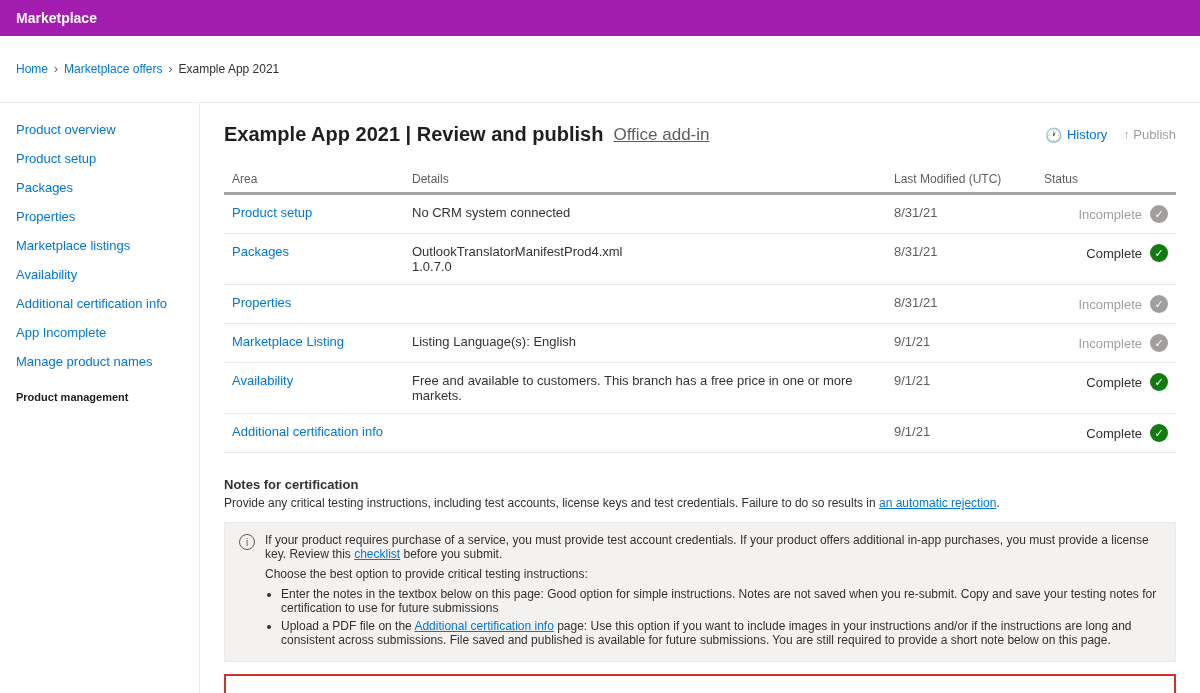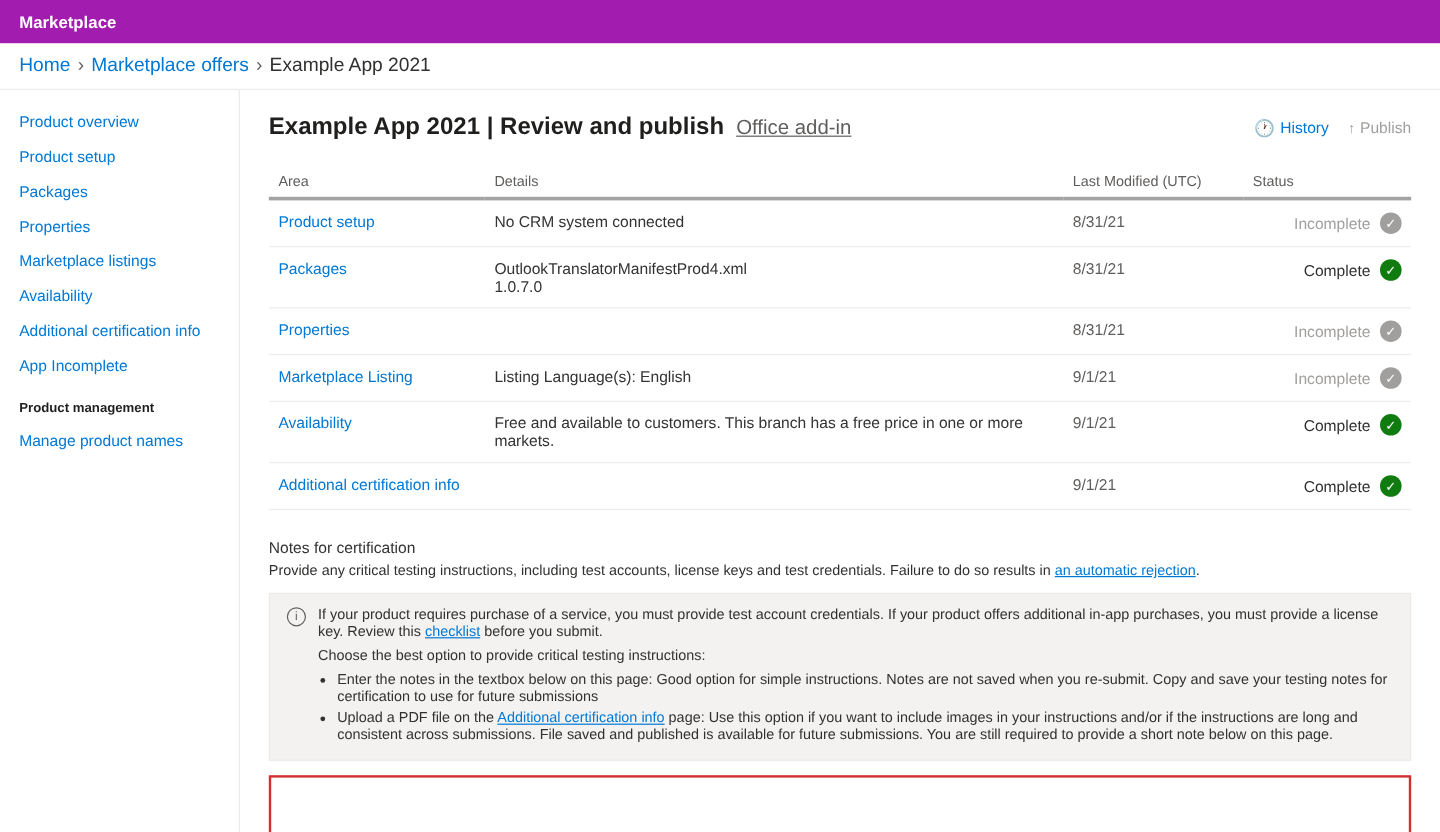--- a/index.html
+++ b/index.html
@@ -14,22 +14,22 @@
       padding: 0 16px;
     }
     .top-bar-title {
       color: #fff;
       font-size: 14px;
       font-weight: 600;
     }
 
     
     .breadcrumb {
-      padding: 10px 16px;
-      font-size: 16px;
+      padding: 26px 16px;
+      font-size: 12px;
       color: #605e5c;
       border-bottom: 1px solid #edebe9;
       display: flex;
       align-items: center;
       gap: 6px;
       text-align: right;
     }
     .breadcrumb a {
       color: #0078d4;
       text-decoration: none;
@@ -154,21 +154,21 @@
       background: #a19f9d;
       display: inline-flex;
       align-items: center;
       justify-content: center;
       color: white;
       font-size: 11px;
     }
 
     
     .notes-section { margin-bottom: 16px; }
-    .notes-title { font-weight: 400; font-size: 13px; margin-bottom: 4px; }
+    .notes-title { font-weight: 700; font-size: 13px; margin-bottom: 4px; }
     .notes-desc { font-size: 12px; color: #323130; margin-bottom: 12px; }
     .notes-desc a { color: #0078d4; }
 
     
     .info-box {
       background: #f3f2f1;
       border: 1px solid #edebe9;
       padding: 10px 14px;
       font-size: 12px;
       color: #323130;
@@ -223,22 +223,22 @@
 
   <nav class="sidebar">
     <div class="sidebar-item">Product overview</div>
     <div class="sidebar-item">Product setup</div>
     <div class="sidebar-item">Packages</div>
     <div class="sidebar-item">Properties</div>
     <div class="sidebar-item">Marketplace listings</div>
     <div class="sidebar-item">Availability</div>
     <div class="sidebar-item">Additional certification info</div>
     <div class="sidebar-item">App Incomplete</div>
+    <div class="sidebar-item">Manage product names</div>
     <div class="sidebar-item section-header">Product management</div>
-    <div class="sidebar-item">Manage product names</div>
   </nav>
 
   <main class="main">
 
     <div class="page-title">
       <span>
         <span>Example App 2021</span>
         <span> | </span>
         <span>Review and publish</span>
       </span>

